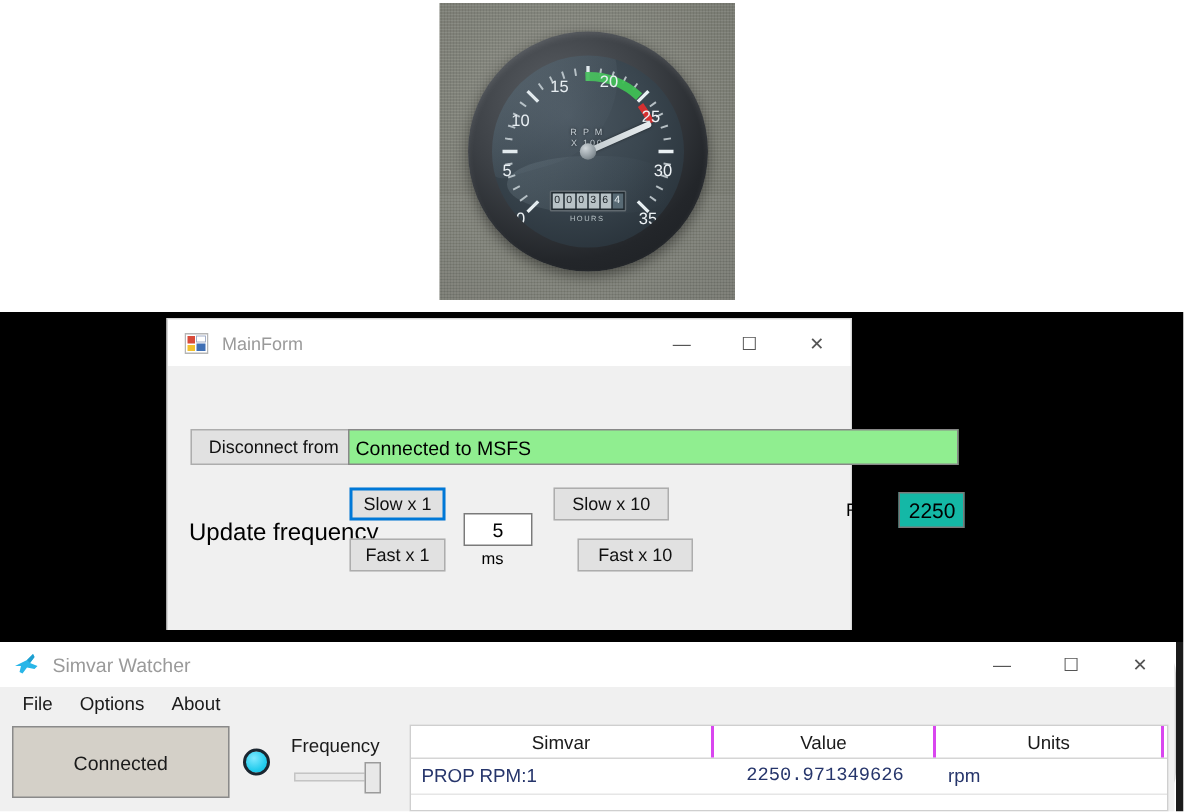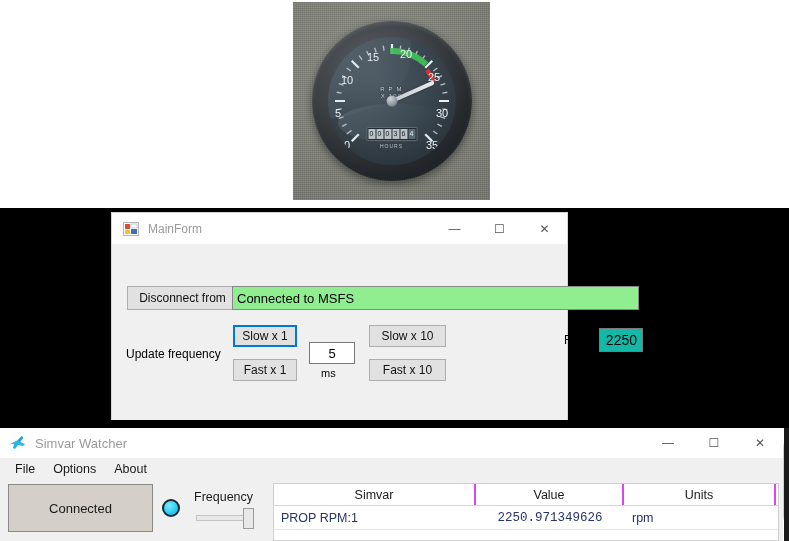--- a/index.html
+++ b/index.html
@@ -124,27 +124,27 @@
 
   .disconnect-from { position: absolute; left: 15px; top: 42px; width: 111px; height: 24px; }
   .status-bar {
     position: absolute; left: 120px; top: 42px; width: 407px; height: 24px;
     background: #90ee90; border: 1px solid #888;
     display: flex; align-items: center; padding-left: 4px;
     font-size: 13px; color: #000;
     font-family: "Liberation Sans", sans-serif;
   }
   .update-label {
-    position: absolute; left: 14px; top: 103px; font-size: 12px; color: #000;
+    position: absolute; left: 14px; top: 103px; font-size: 16px; color: #000;
     font-family: "Liberation Sans", sans-serif;
   }
   .slow1  { position: absolute; left: 121px; top: 81px;  width: 64px; height: 22px; }
   .fast1  { position: absolute; left: 121px; top: 115px; width: 64px; height: 22px; }
   .slow10 { position: absolute; left: 257px; top: 81px;  width: 77px; height: 22px; }
-  .fast10 { position: absolute; left: 257px; top: 115px; width: 77px; height: 22px; }
+  .fast10 { position: absolute; left: 273px; top: 115px; width: 77px; height: 22px; }
 
   .ms-box {
     position: absolute; left: 197px; top: 98px; width: 46px; height: 22px;
     background: #fff; border: 1px solid #7a7a7a;
     display: flex; align-items: center; justify-content: center;
     font-size: 13px; color: #000; font-family: "Liberation Sans", sans-serif;
   }
   .ms-label {
     position: absolute; left: 209px; top: 123px; font-size: 11px; color: #000;
     font-family: "Liberation Sans", sans-serif;
@@ -201,21 +201,21 @@
 
   .grid {
     position: absolute; left: 273px; top: 483px; width: 506px; height: 58px;
     background: #ffffff; border: 1px solid #cfcfcf;
   }
   .grid-head { display: flex; height: 22px; background: #fff; border-bottom: 1px solid #d5d5d5; }
   .grid-head .cell {
     font-size: 12.5px; color: #1a1a1a; display: flex; align-items: center; justify-content: center;
     border-right: 2px solid #d946ef; font-family: "Liberation Sans", sans-serif;
   }
-  .grid-row { display: flex; height: 24px; align-items: center; }
+  .grid-row { display: flex; height: 24px; align-items: flex-end; }
   .grid-row .cell {
     font-size: 12.5px; color: #26356b; display: flex; align-items: center;
     font-family: "Liberation Sans", sans-serif; height: 24px;
   }
   .col-simvar { width: 202px; }
   .col-value  { width: 148px; }
   .col-units  { width: 152px; }
   .grid-row .col-simvar { padding-left: 7px; }
   .grid-row .col-value  { justify-content: center; font-family: Liberation Mono, monospace; }
   .grid-row .col-units  { padding-left: 8px; }

